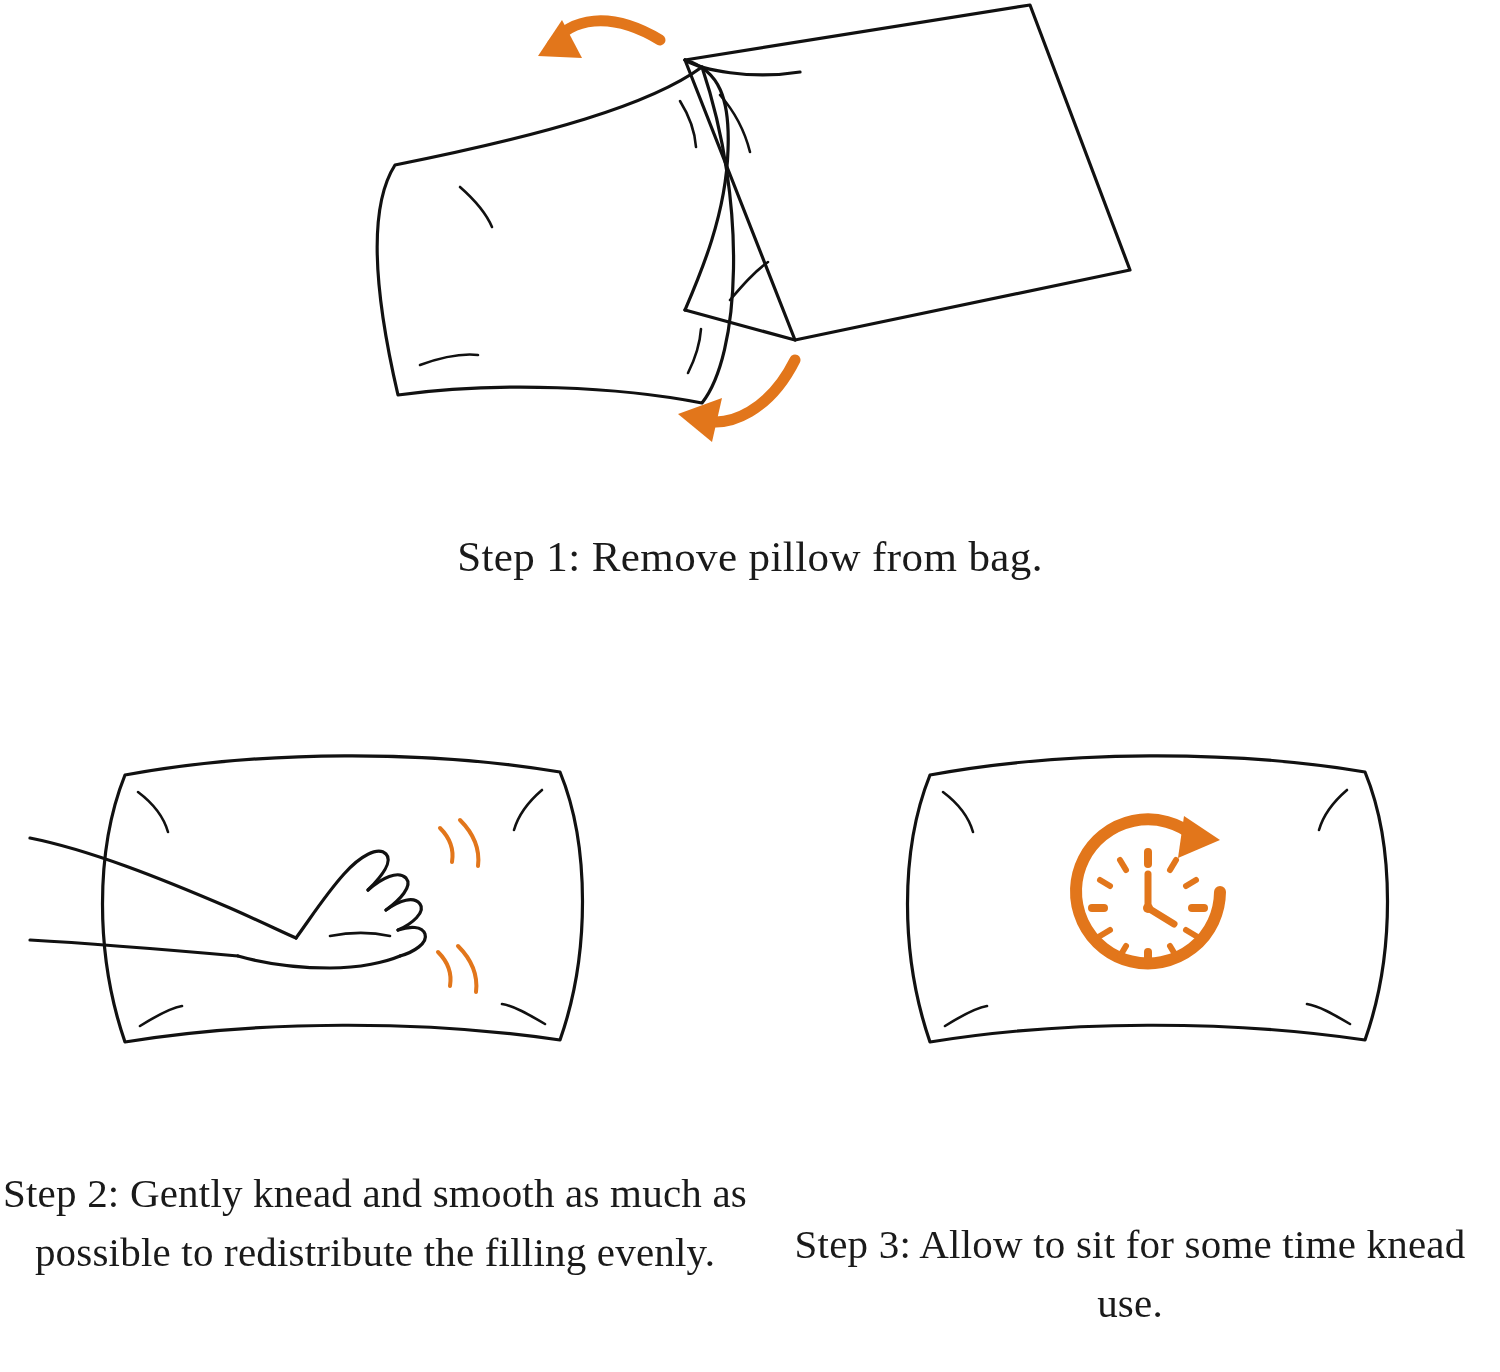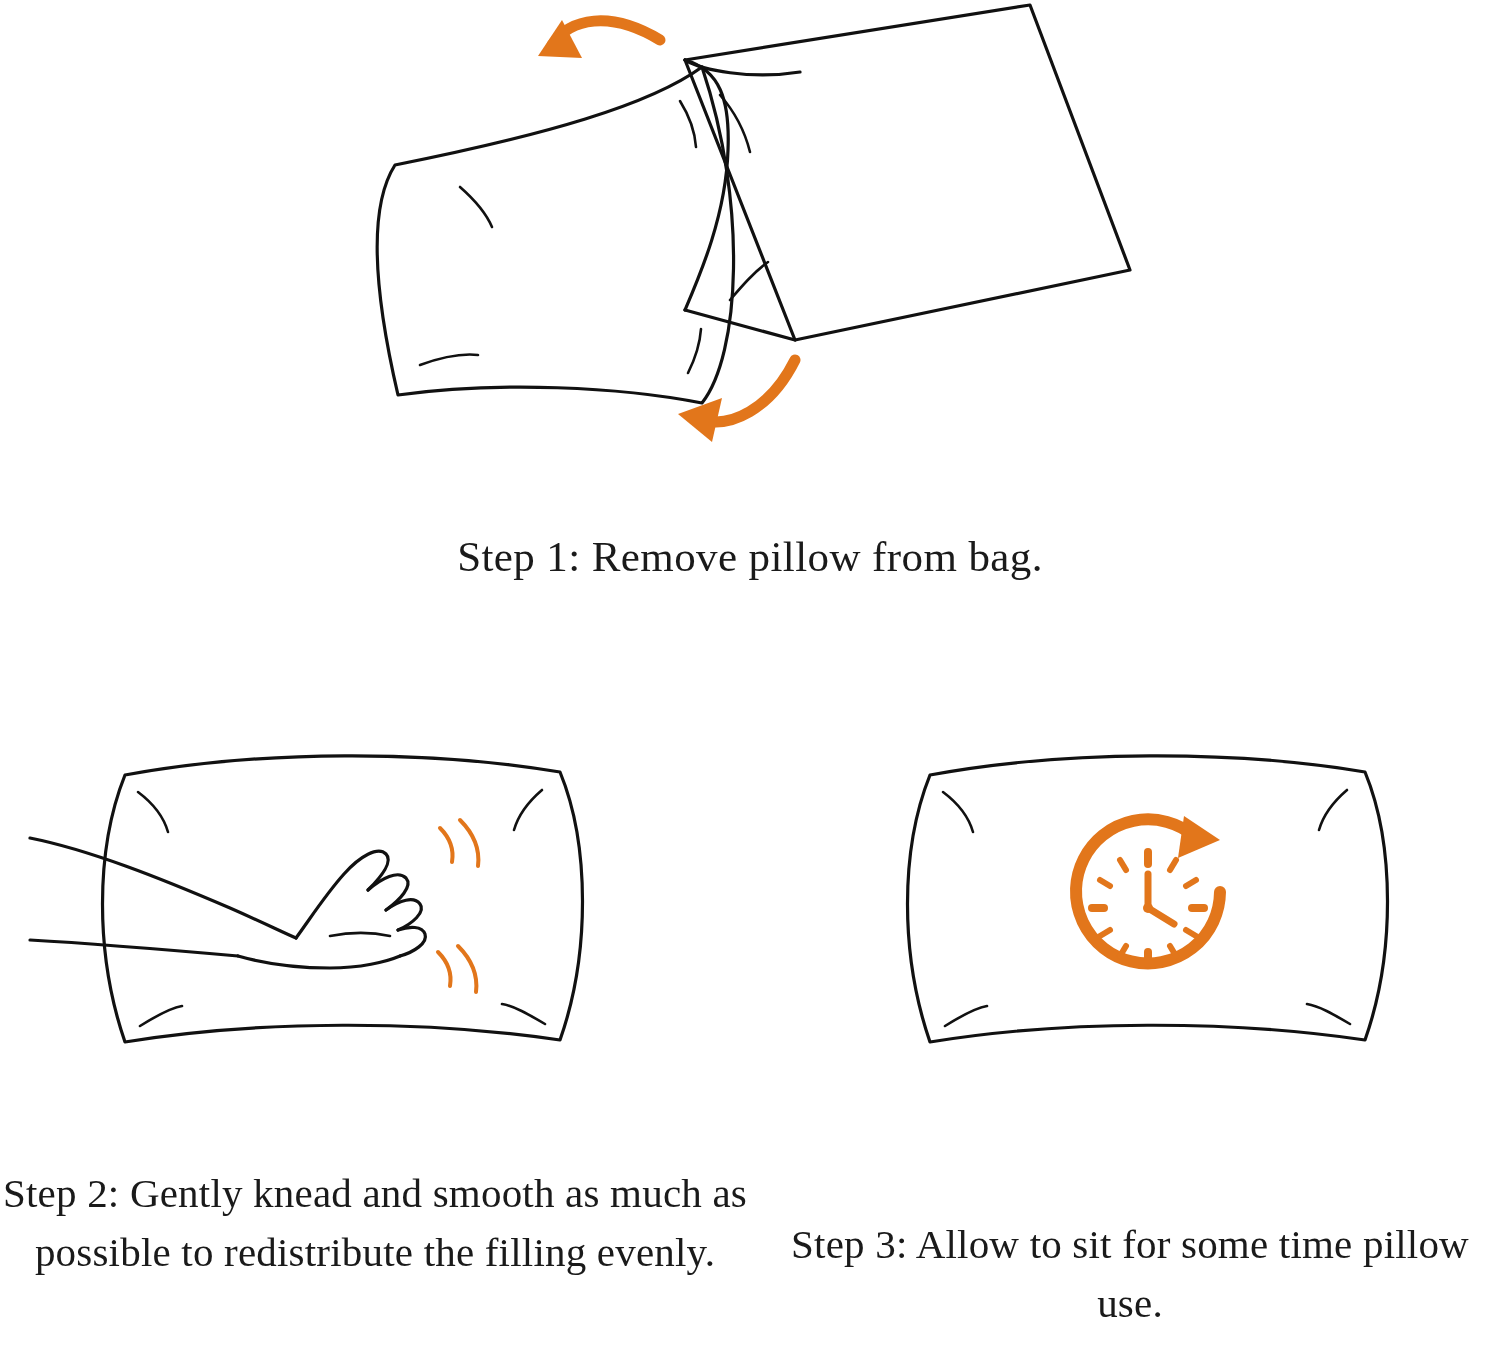--- a/index.html
+++ b/index.html
@@ -201,15 +201,15 @@
           <line x1="-48" y1="-28" x2="-38" y2="-22"></line>
           <line x1="-28" y1="-48" x2="-22" y2="-38"></line>
         </g>
         <line class="accent-stroke" style="stroke-width:7" x1="0" y1="0" x2="0" y2="-34"></line>
         <line class="accent-stroke" style="stroke-width:7" x1="0" y1="0" x2="26" y2="16"></line>
         <circle class="accent-fill" cx="0" cy="0" r="5"></circle>
       </g>
     </svg>
   </div>
 
-  <div id="step3-caption">Step 3: Allow to sit for some time pillow use.</div>
+  <div id="step3-caption">Step 3: Allow to sit for some time knead use.</div>
 
 </div>
 
 </body></html>

